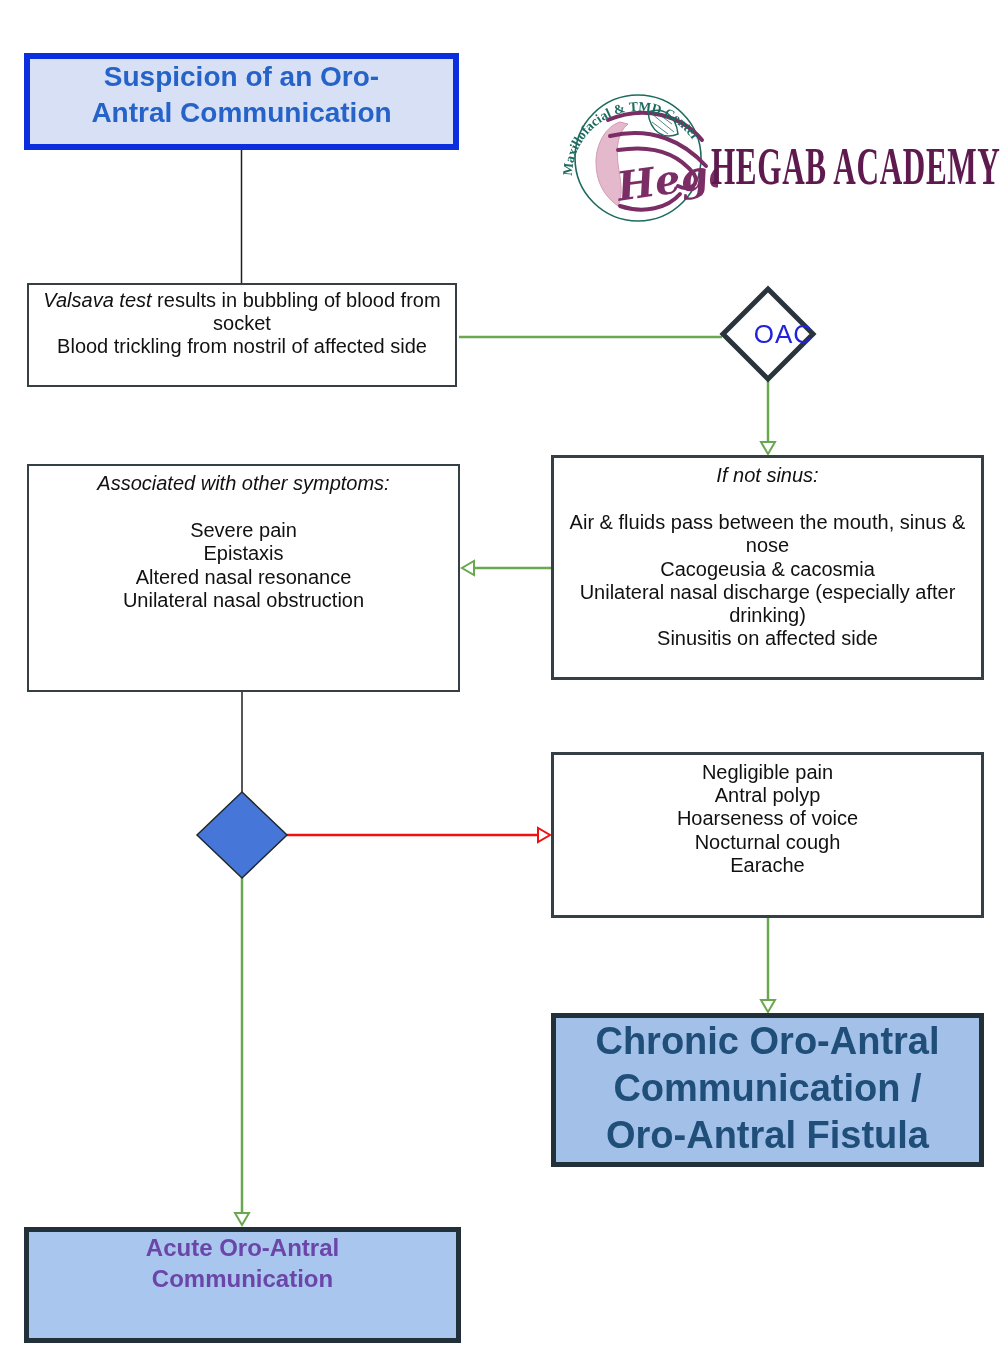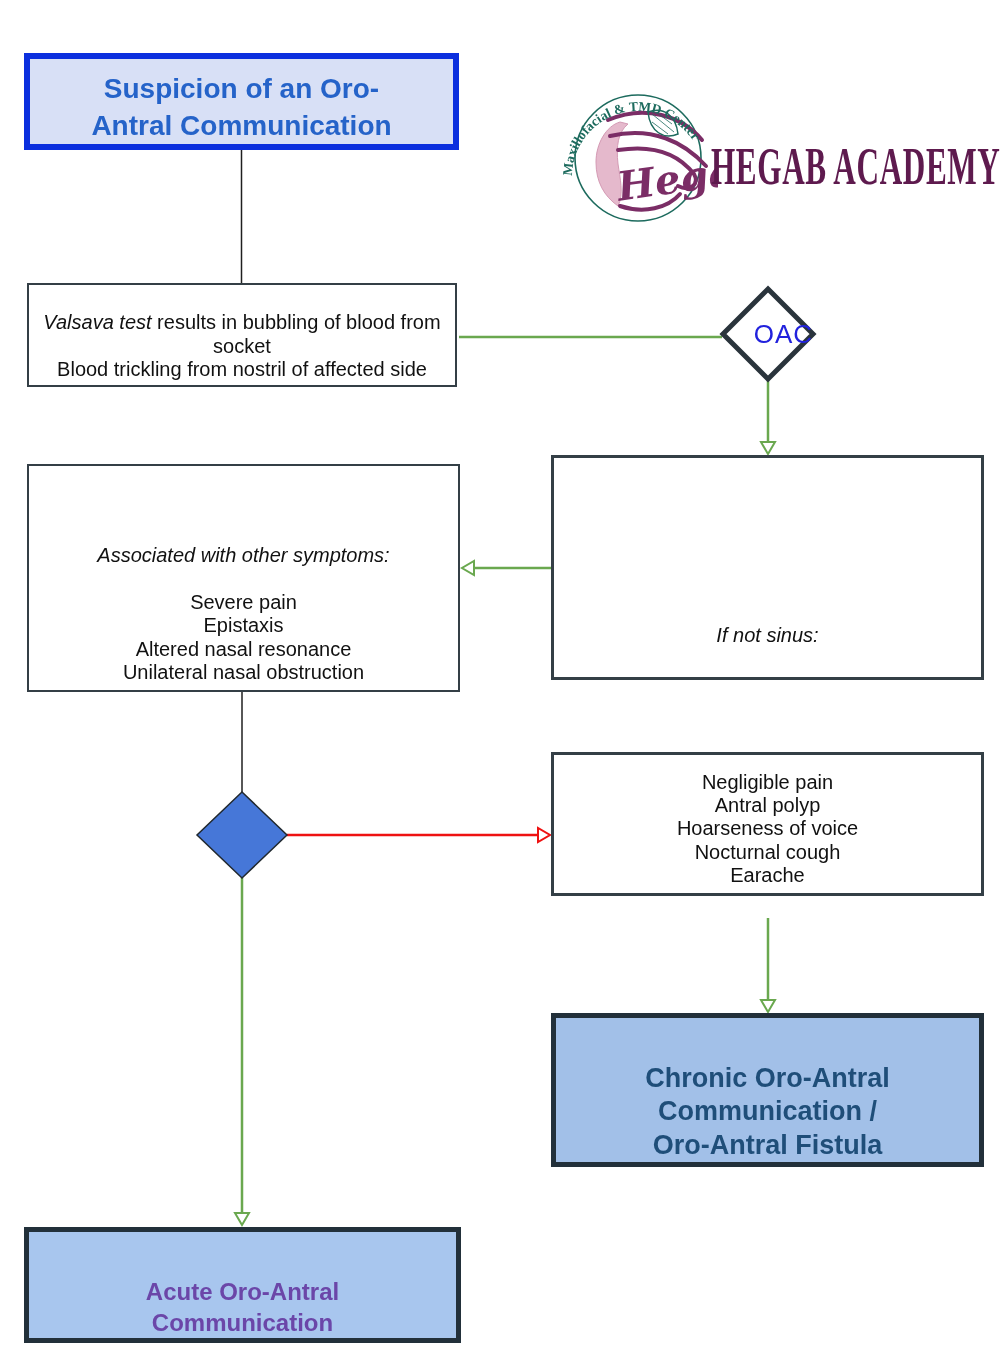--- a/index.html
+++ b/index.html
@@ -1,31 +1,31 @@
 <!DOCTYPE html>
 <html><head>
 <meta charset="utf-8">
 <style>
   html,body{margin:0;padding:0;background:#ffffff;}
   #canvas{position:relative;width:1003px;height:1360px;background:#ffffff;overflow:hidden;
           font-family:"Liberation Sans",sans-serif;}
   svg.layer{position:absolute;left:0;top:0;width:1003px;height:1360px;}
   .box{position:absolute;box-sizing:border-box;display:flex;flex-direction:column;
-       justify-content:flex-end;align-items:center;text-align:center;background:#ffffff;}
+       justify-content:flex-start;align-items:center;text-align:center;background:#ffffff;}
   .plain{border:2px solid #343f46;color:#111111;font-size:20px;line-height:1.16;}
   .pre{white-space:pre-line;}
   .hdr{font-style:italic;margin-bottom:24px;}
   #suspicion-box{left:24px;top:53px;width:435px;height:97px;background:#d8e0f6;
        border:6px solid #0b2fde;color:#2563c9;font-size:28px;font-weight:bold;line-height:1.3;}
   #valsava-box{left:27px;top:283px;width:430px;height:104px;padding:4px 10px;}
   #ifnot-box{left:551px;top:455px;width:433px;height:225px;border-width:3px;padding:6px 12px;}
   #assoc-box{left:27px;top:464px;width:433px;height:228px;padding:6px 12px;}
-  #negligible-box{left:551px;top:752px;width:433px;height:144px;border-width:3px;padding:6px 12px;}
+  #negligible-box{left:551px;top:752px;width:433px;height:166px;border-width:3px;padding:6px 12px;}
   #chronic-box{left:551px;top:1013px;width:433px;height:154px;background:#a2c0e8;
-       border:5px solid #22303a;color:#1f4e79;font-size:27px;font-weight:bold;line-height:1.24;}
+       border:5px solid #22303a;color:#1f4e79;font-size:38px;font-weight:bold;line-height:1.24;}
   #acute-box{left:24px;top:1227px;width:437px;height:116px;background:#a8c6ee;
        border:5px solid #22303a;color:#6b46a8;font-size:24px;font-weight:bold;line-height:1.3;}
   #oac-label{position:absolute;left:723px;top:319px;width:90px;text-align:right;
        color:#2222dd;font-size:26px;letter-spacing:1px;}
   #emblem{position:absolute;left:560px;top:90px;width:158px;height:140px;}
   #academy-wordmark{position:absolute;left:711px;top:137px;height:60px;
        font-family:"Liberation Serif",serif;font-weight:bold;font-size:52px;color:#5e1a4e;
        transform:scaleX(0.60);transform-origin:left top;white-space:nowrap;letter-spacing:1px;}
   .it{font-style:italic;}
 </style>
@@ -80,20 +80,24 @@
 
   <div class="box plain" id="valsava-box">
     <div><span class="it">Valsava test</span><span> results in bubbling of blood from socket</span></div>
     <div>Blood trickling from nostril of affected side</div>
   </div>
 
   <div id="oac-label">OAC</div>
 
   <div class="box plain" id="ifnot-box">
     <div class="hdr">If not sinus:</div>
+    <div class="pre">Air &amp; fluids pass between the mouth, sinus &amp; nose
+Cacogeusia &amp; cacosmia
+Unilateral nasal discharge (especially after drinking)
+Sinusitis on affected side</div>
   </div>
 
   <div class="box plain" id="assoc-box">
     <div class="hdr">Associated with other symptoms:</div>
     <div class="pre">Severe pain
 Epistaxis
 Altered nasal resonance
 Unilateral nasal obstruction</div>
   </div>
 

